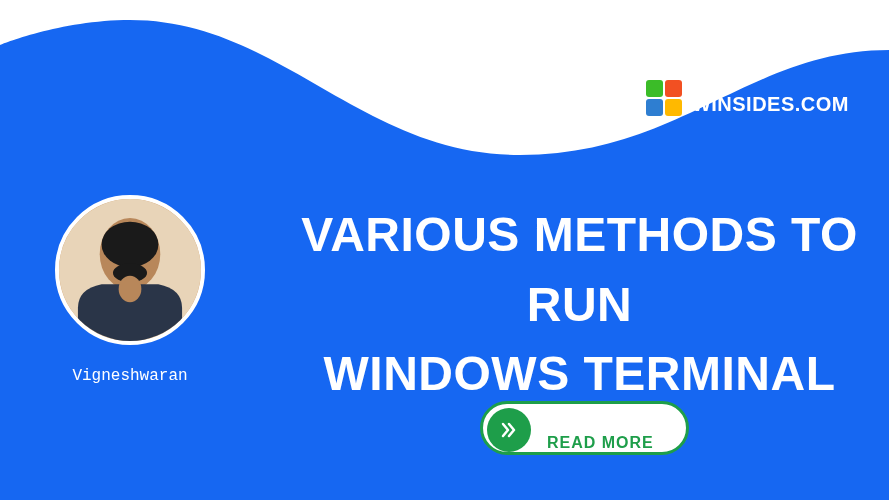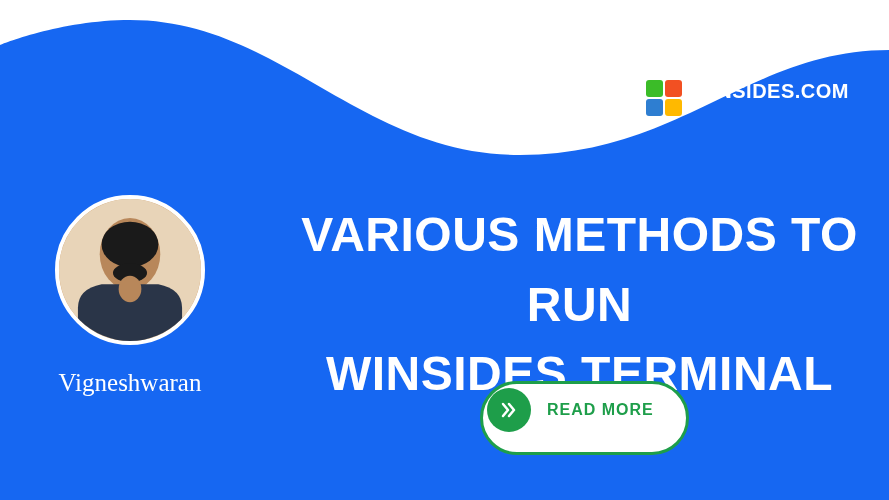--- a/index.html
+++ b/index.html
@@ -21,21 +21,21 @@
       left: 0;
       width: 889px;
       height: 180px;
       z-index: 1;
     }
     .logo-container {
       position: absolute;
       top: 80px;
       right: 40px;
       display: flex;
-      align-items: flex-start;
+      align-items: flex-end;
       gap: 10px;
       z-index: 3;
       padding-left: 18px;
     }
     .logo-icon {
       width: 36px;
       height: 36px;
       display: grid;
       grid-template-columns: 1fr 1fr;
       grid-template-rows: 1fr 1fr;
@@ -71,24 +71,24 @@
       margin: 0 auto 20px;
       background: #d4a878;
     }
     .avatar-svg {
       width: 100%;
       height: 100%;
       display: block;
     }
     .author-name {
       color: #fff;
-      font-size: 25px;
+      font-size: 16px;
       font-weight: 400;
       line-height: 1.4;
-      font-family: Liberation Serif, serif;
+      font-family: Liberation Mono, monospace;
     }
     .headline {
       position: absolute;
       left: 270px;
       top: 200px;
       right: 0;
       z-index: 3;
     }
     .headline-text {
       color: #fff;
@@ -99,25 +99,25 @@
       letter-spacing: 0.5px;
     }
     .cta-container {
       position: absolute;
       left: 480px;
       bottom: 45px;
       z-index: 3;
     }
     .cta-button {
       display: flex;
-      align-items: center;
+      align-items: flex-end;
       background: #fff;
       border-radius: 999px;
       border: 3px solid #1e9e4a;
-      padding: 4px 32px 20px 4px;
+      padding: 4px 32px 0 4px;
       gap: 16px;
       cursor: pointer;
     }
     .cta-circle {
       width: 44px;
       height: 44px;
       border-radius: 50%;
       background: #1e9e4a;
       display: flex;
       align-items: center;
@@ -162,21 +162,21 @@
     </svg>
   </div>
   <div class="author-name">
     <span>Vigneshwaran</span><br>
   </div>
 </div>
 
 <div class="headline">
   <div class="headline-text">
     <span>VARIOUS METHODS TO RUN</span><br>
-    <span>WINSIDES TERMINAL</span><br>
+    <span>WINDOWS TERMINAL</span><br>
   </div>
 </div>
 
 <div class="cta-container">
   <div class="cta-button">
     <div class="cta-circle">
       <svg width="20" height="20" viewBox="0 0 20 20">
         <path d="M4,4 L9,10 L4,16" stroke="#fff" stroke-width="2.5" fill="none" stroke-linecap="round" stroke-linejoin="round"></path>
         <path d="M10,4 L15,10 L10,16" stroke="#fff" stroke-width="2.5" fill="none" stroke-linecap="round" stroke-linejoin="round"></path>
       </svg>

